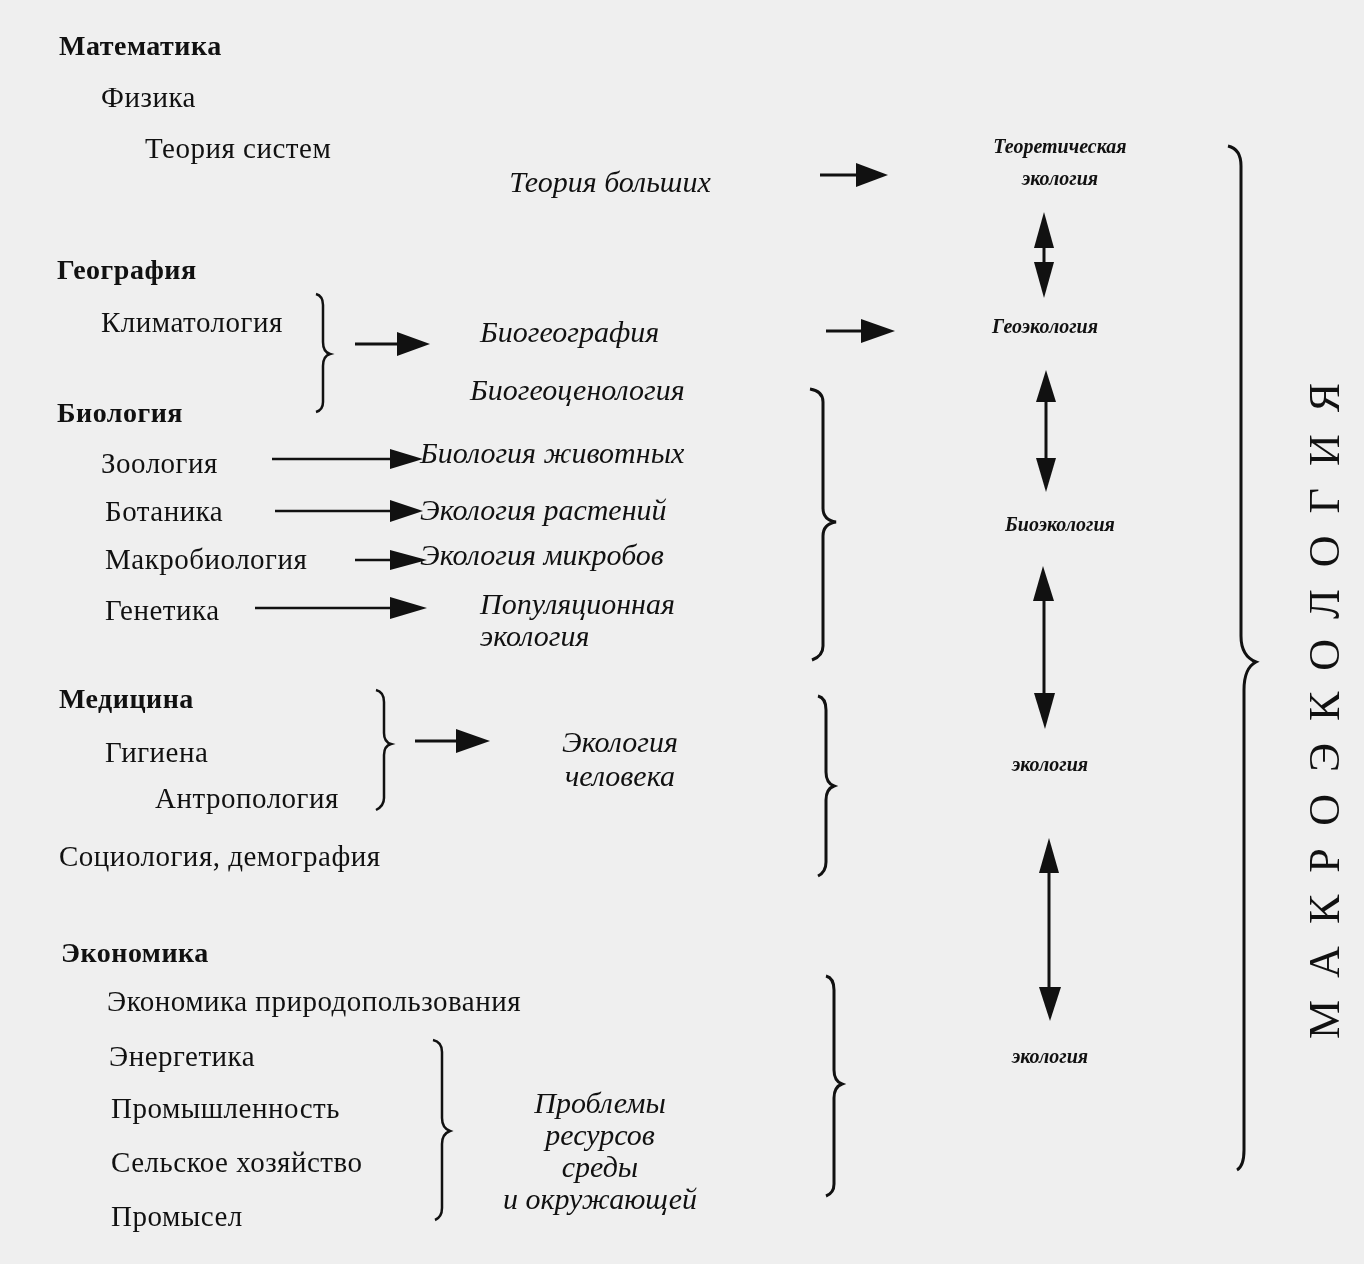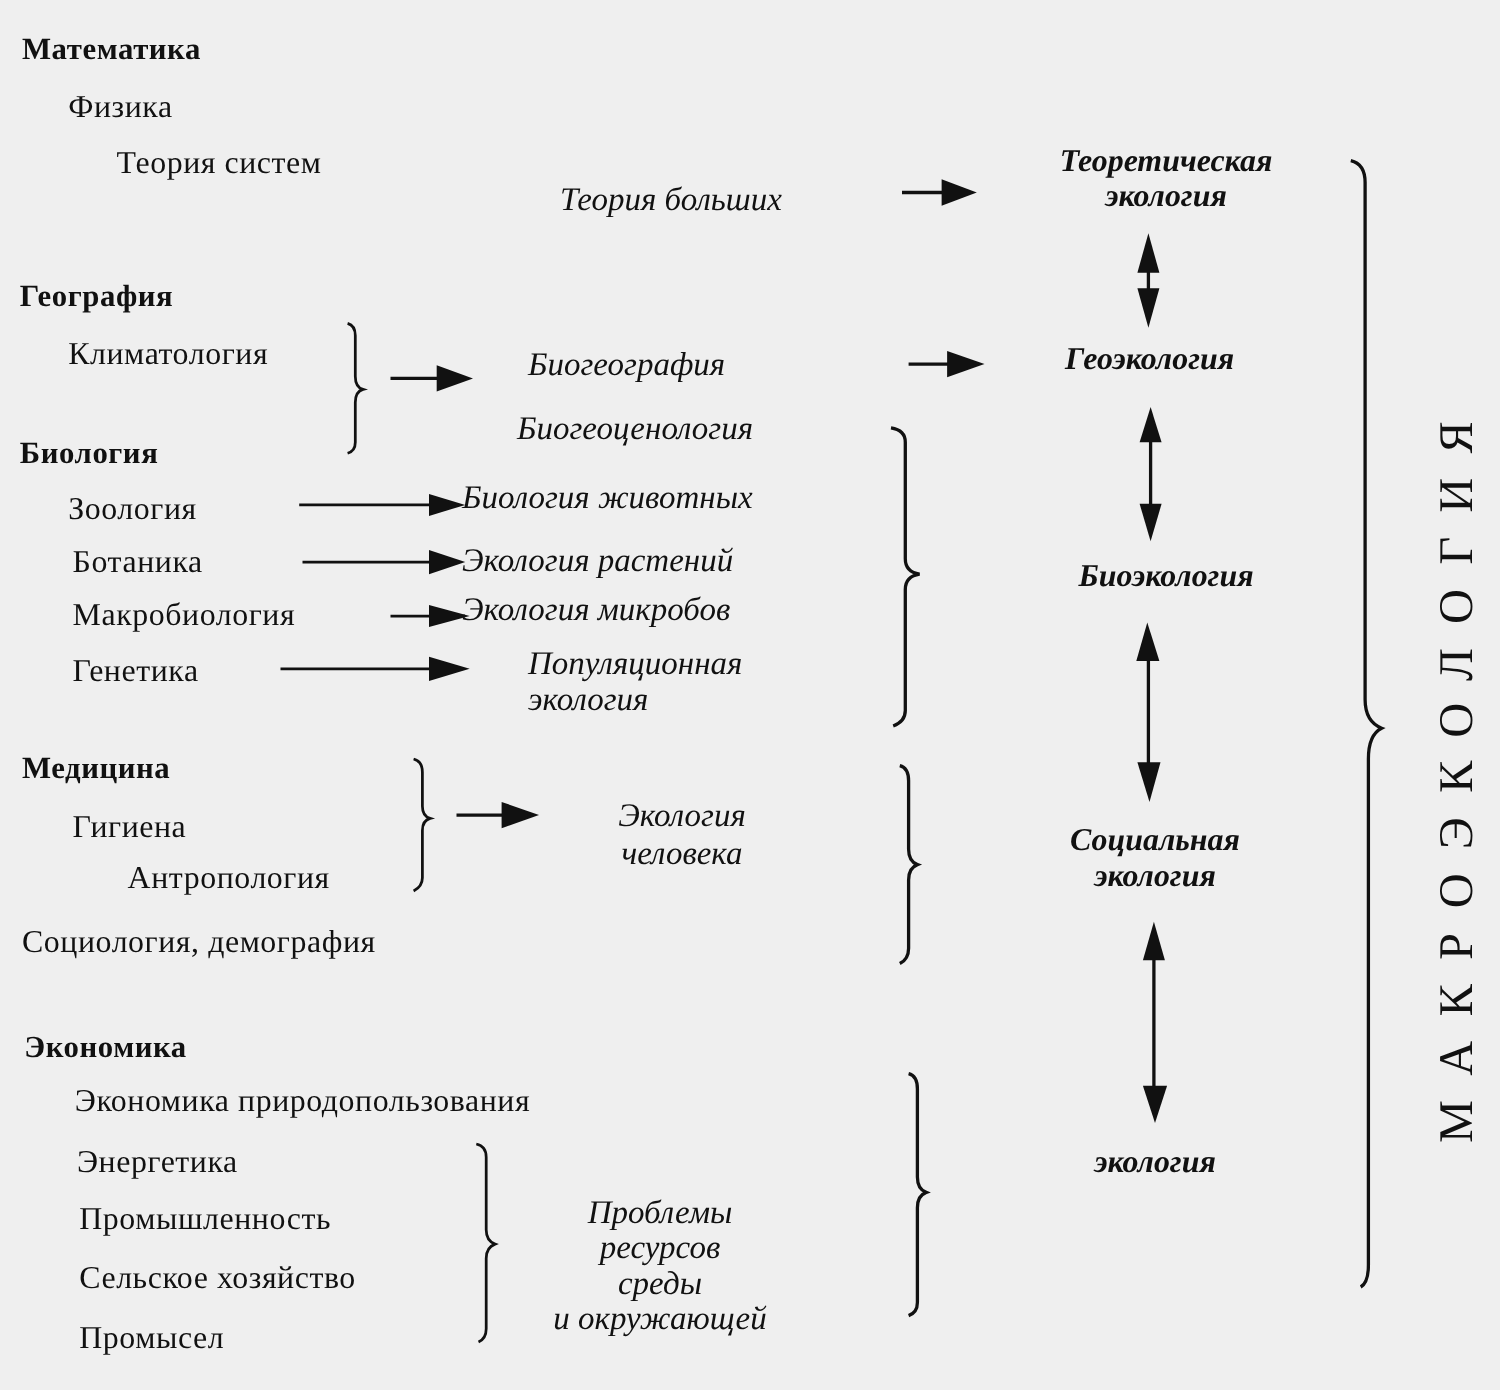--- a/index.html
+++ b/index.html
@@ -4,26 +4,26 @@
 <style>
   html, body { margin: 0; padding: 0; }
   body {
     width: 1364px; height: 1264px;
     background: #efefef;
     position: relative; overflow: hidden;
     color: #111;
     font-family: "Liberation Serif", "DejaVu Serif", serif;
   }
   .t { position: absolute; white-space: nowrap; line-height: 1; }
-  .src { font-size: 29px; letter-spacing: 0.5px; }
+  .src { font-size: 29px; letter-spacing: 0.5px; margin-left: 39px; }
   .src.b { font-weight: bold; font-size: 28px; }
   .mid { font-style: italic; font-size: 30px; }
   .mid.c { text-align: center; line-height: 34px; margin-top: 19px; }
   .mid.r { line-height: 32px; }
-  .dst { font-style: italic; font-weight: bold; font-size: 29px; text-align: center; line-height: 32px; }
+  .dst { font-style: italic; font-weight: bold; font-size: 20px; text-align: center; line-height: 32px; }
   .vert {
     position: absolute; left: 1292px; top: 350px; width: 64px; height: 700px;
     writing-mode: vertical-rl; transform: rotate(180deg);
     font-size: 44px; letter-spacing: 22px; text-align: center; font-family: "Liberation Serif", serif;
     display: flex; align-items: center; justify-content: center;
   }
   svg#lines { position: absolute; left: 0; top: 0; }
 </style>
 </head>
 <body>
@@ -76,21 +76,20 @@
   <div>и окружающей</div>
 </div>
 
 <div class="t dst" style="left:920px;top:130px;width:280px">
   <div>Теоретическая</div>
   <div>экология</div>
 </div>
 <div class="t dst" style="left:910px;top:310px;width:270px">Геоэкология</div>
 <div class="t dst" style="left:925px;top:508px;width:270px">Биоэкология</div>
 <div class="t dst" style="left:915px;top:748px;width:270px">
-  <div>Социальная</div>
   <div>экология</div>
 </div>
 <div class="t dst" style="left:915px;top:1040px;width:270px">
   <div>экология</div>
 </div>
 
 <div class="vert">МАКРОЭКОЛОГИЯ</div>
 
 <svg id="lines" width="1364" height="1264" viewBox="0 0 1364 1264">
   <defs>

